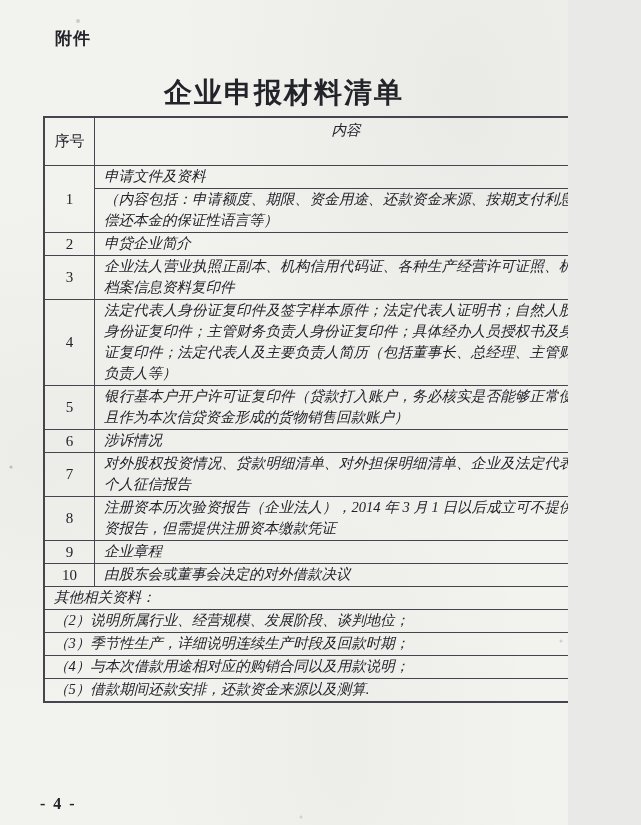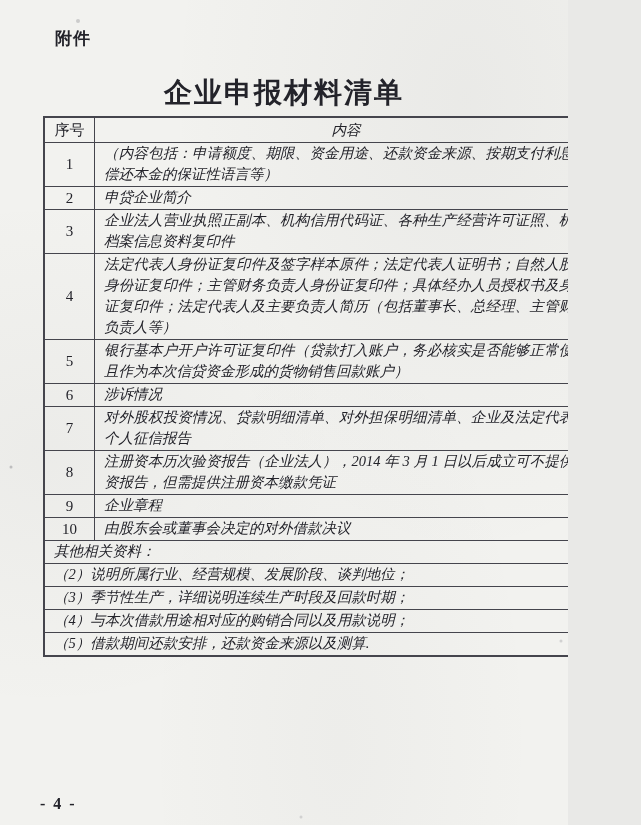--- a/index.html
+++ b/index.html
@@ -33,21 +33,21 @@
     flex:0 0 49px;border-right:1.5px solid #45454d;
     display:flex;align-items:center;justify-content:center;
     font-size:15px;
   }
   .cells{flex:1;display:flex;flex-direction:column;min-width:0;}
   .cell{
     padding:0 9px 1px 9px;font-size:14.5px;line-height:21px;
     text-align:justify;text-justify:inter-ideograph;font-style:italic;
   }
   .cell + .cell{border-top:1.5px solid #45454d;}
-  .header .num{font-size:15px;padding:2px 0;}
+  .header .num{font-size:15px;padding:14px 0;}
   .header .cell{text-align:center;line-height:20px;padding:2px 0;}
   .pageno{
     position:absolute;left:40px;top:795px;
     font-size:16px;letter-spacing:2px;font-weight:600;
   }
   .specks{
     position:absolute;left:0;top:0;width:2px;height:2px;border-radius:50%;
     box-shadow:
       631px 730px 0 1px rgba(45,45,50,.55),
       77px 20px 0 1px rgba(70,70,78,.22),
@@ -72,20 +72,21 @@
     <div class="row header">
       <div class="num">序号</div>
       <div class="cells">
         <div class="cell">内容</div>
       </div>
     </div>
 
     <div class="row">
       <div class="num">1</div>
       <div class="cells">
+        <div class="cell">申请文件及资料</div>
         <div class="cell">（内容包括：申请额度、期限、资金用途、还款资金来源、按期支付利息和偿还本金的保证性语言等）</div>
       </div>
     </div>
 
     <div class="row">
       <div class="num">2</div>
       <div class="cells">
         <div class="cell">申贷企业简介</div>
       </div>
     </div>

